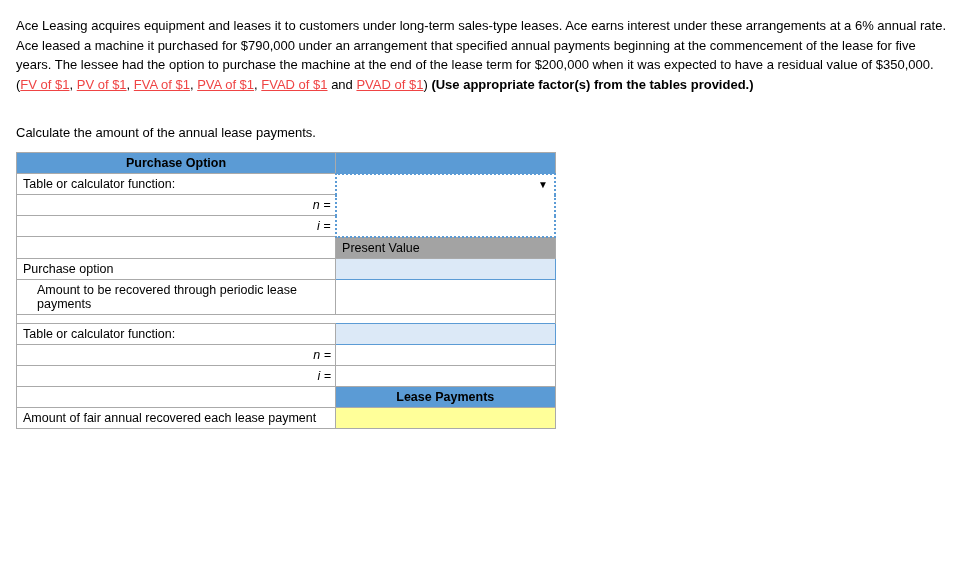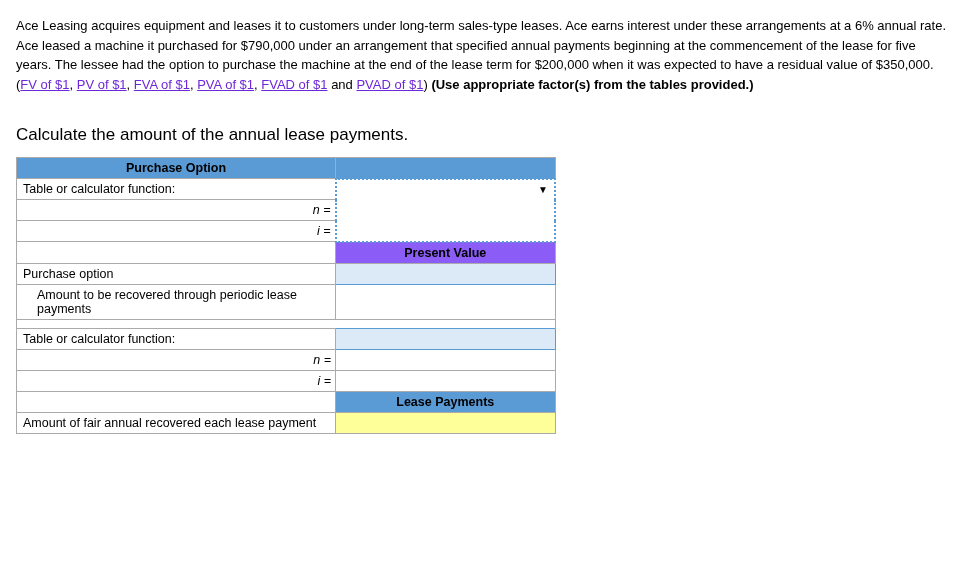--- a/index.html
+++ b/index.html
@@ -17,31 +17,31 @@
       width: 967px;
     }
 
     .problem-text {
       line-height: 1.5;
       margin-bottom: 16px;
       max-width: 940px;
     }
 
     .problem-text a {
-      color: #6d28d9;
+      color: #ef4444;
       text-decoration: underline;
     }
 
     .problem-text .bold-instruction {
       font-weight: bold;
     }
 
     .calculate-text {
       margin-bottom: 12px;
-      font-size: 17px;
+      font-size: 13px;
     }
 
     .table-container {
       width: 540px;
       border-collapse: collapse;
     }
 
     table {
       width: 100%;
       border-collapse: collapse;
@@ -123,21 +123,21 @@
     <td style="border-left: 2px dotted #5b9bd5; border-right: 2px dotted #5b9bd5; border-top: none; border-bottom: none;"></td>
   </tr>
 
   <tr class="white-row n-i-row">
     <td class="n-i-label">i =</td>
     <td style="border-left: 2px dotted #5b9bd5; border-right: 2px dotted #5b9bd5; border-top: none; border-bottom: 2px dotted #5b9bd5;"></td>
   </tr>
 
   <tr>
     <td style="background:#fff; border: 1px solid #aaa;"></td>
-    <td style="background:#8b5cf6; font-weight:bold; text-align:center; border: 1px solid #aaa;">Present Value</td>
+    <td style="background:#a3a3a3; font-weight:normal; text-align:left; border: 1px solid #aaa;">Present Value</td>
   </tr>
 
 
   <tr class="white-row">
     <td>Purchase option</td>
     <td style="background:#dce9f7; border: 1px solid #5b9bd5;"></td>
   </tr>
 
   <tr class="white-row">
     <td style="padding-left: 20px;">  Amount to be recovered through periodic lease payments</td>

